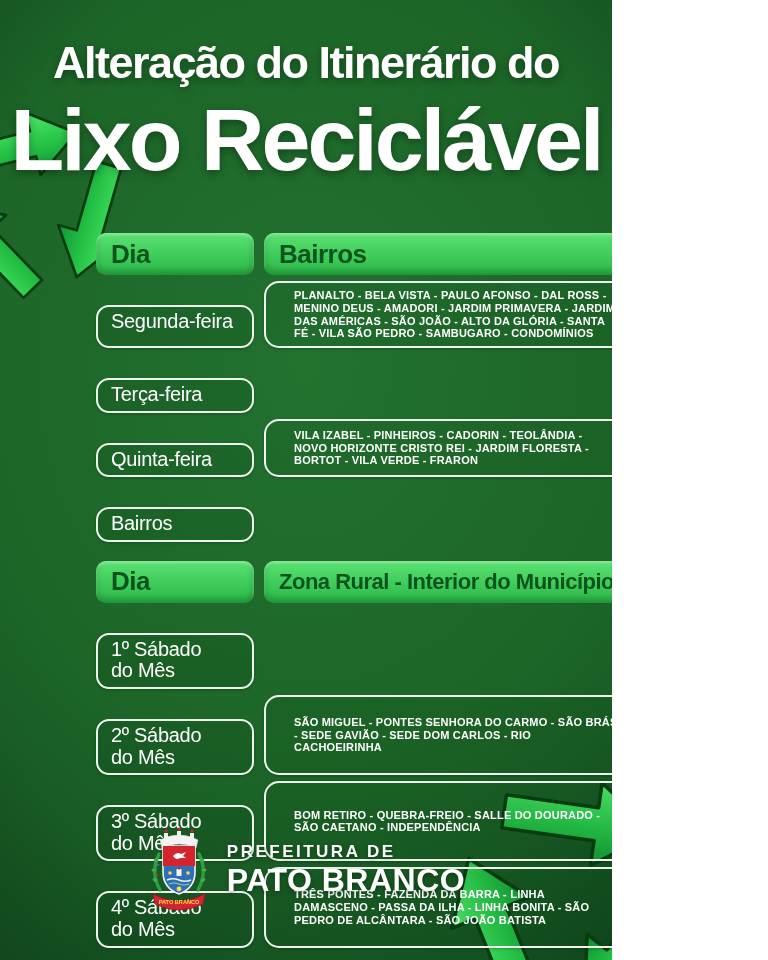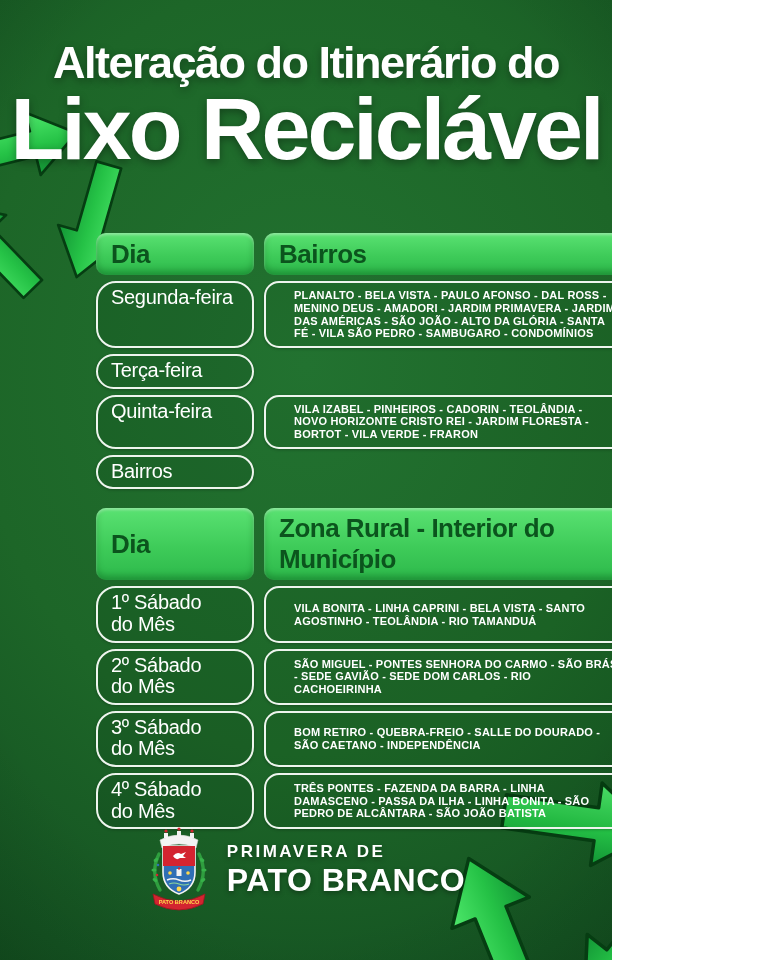--- a/index.html
+++ b/index.html
@@ -20,43 +20,44 @@
   .recycle{position:absolute;z-index:1;}
   .recycle-tl{width:214px;height:214px;left:-72px;top:98px;transform:rotate(-14deg);}
   .recycle-br{width:278px;height:278px;right:-96px;bottom:-78px;transform:rotate(8deg);}
   
   .title{
     position:relative;z-index:2;text-align:center;color:#ffffff;
     padding-top:40px;line-height:1;
     text-shadow:0 3px 8px rgba(0,0,0,.35);
   }
   .title-line1{font-size:45px;font-weight:700;letter-spacing:-1.5px;}
-  .title-line2{font-size:88px;font-weight:800;letter-spacing:-3px;margin-top:0;}
+  .title-line2{font-size:88px;font-weight:800;letter-spacing:-3px;margin-top:11px;}
   
   .tables{
     position:absolute;z-index:2;left:96px;top:233px;width:552px;
     display:flex;flex-direction:column;gap:6px;
   }
   .spacer{height:7px;}
   .row{display:grid;grid-template-columns:158px 1fr;column-gap:10px;}
   .hcell{
     background:linear-gradient(180deg,#5ae272 0%,#3ecb59 55%,#2db94b 100%);
     box-shadow:inset 0 2px 3px rgba(255,255,255,.35), inset 0 -4px 7px rgba(0,70,15,.35);
     border-radius:10px;color:#0b541d;font-weight:700;font-size:26px;
     padding:5px 15px;display:flex;align-items:center;letter-spacing:-0.5px;
     min-height:32px;
   }
-  .hcell.wide{font-size:26px;}
+  .hcell.wide{font-size:22px;}
   .daycell{
-    border:2px solid #eef5ee;border-radius:20px;color:#ffffff;
+    border:2px solid #eef5ee;border-radius:13px;color:#ffffff;
     background:rgba(0,30,5,.10);
     font-size:20px;font-weight:400;letter-spacing:-0.3px;
     padding:4px 13px 5px;display:flex;align-items:flex-start;
     white-space:pre-line;line-height:1.08;
     box-shadow:0 1px 3px rgba(0,0,0,.25);
+    margin-top:24px;
   }
   .areacell{
     border:2px solid #eef5ee;border-radius:15px;color:#ffffff;
     background:rgba(0,30,5,.06);
     font-size:11px;font-weight:700;line-height:1.16;letter-spacing:.2px;
     padding:6px 28px;display:flex;align-items:center;
     box-shadow:0 1px 3px rgba(0,0,0,.25);
   }
   
   .footer{
@@ -133,21 +134,20 @@
     <div class="spacer"></div>
 
     <div class="row">
       <div class="hcell">Dia</div>
       <div class="hcell wide">Zona Rural - Interior do Município</div>
     </div>
 
     <div class="row">
       <div class="daycell">1º Sábado
 do Mês</div>
-      <div class="areacell">VILA BONITA - LINHA CAPRINI - BELA VISTA - SANTO AGOSTINHO - TEOLÂNDIA - RIO TAMANDUÁ</div>
     </div>
     <div class="row">
       <div class="daycell">2º Sábado
 do Mês</div>
       <div class="areacell">SÃO MIGUEL - PONTES SENHORA DO CARMO - SÃO BRÁS - SEDE GAVIÃO - SEDE DOM CARLOS - RIO CACHOEIRINHA</div>
     </div>
     <div class="row">
       <div class="daycell">3º Sábado
 do Mês</div>
       <div class="areacell">BOM RETIRO - QUEBRA-FREIO - SALLE DO DOURADO - SÃO CAETANO - INDEPENDÊNCIA</div>
@@ -202,18 +202,18 @@
         <path d="M22 60 Q27 58 32 60 Q37 62 42 60" fill="none" stroke="#8fd79a" stroke-width="1.2"></path>
         <circle cx="32" cy="65" r="2.4" fill="#ffd84d"></circle>
       </g>
 
       <g>
         <path d="M6 70 Q32 84 58 70 L56 80 Q32 92 8 80 Z" fill="#d32430" stroke="#9e141f" stroke-width="0.8"></path>
         <text x="32" y="79.5" text-anchor="middle" font-size="5.6" font-weight="bold" fill="#ffd84d" font-family="Liberation Sans, sans-serif">PATO BRANCO</text>
       </g>
     </svg>
     <div class="org">
-      <div class="org-line1">PRIMAVERA DE</div>
+      <div class="org-line1">PREFEITURA DE</div>
       <div class="org-line2">PATO BRANCO</div>
     </div>
   </div>
 
 </div>
 
 </body></html>

